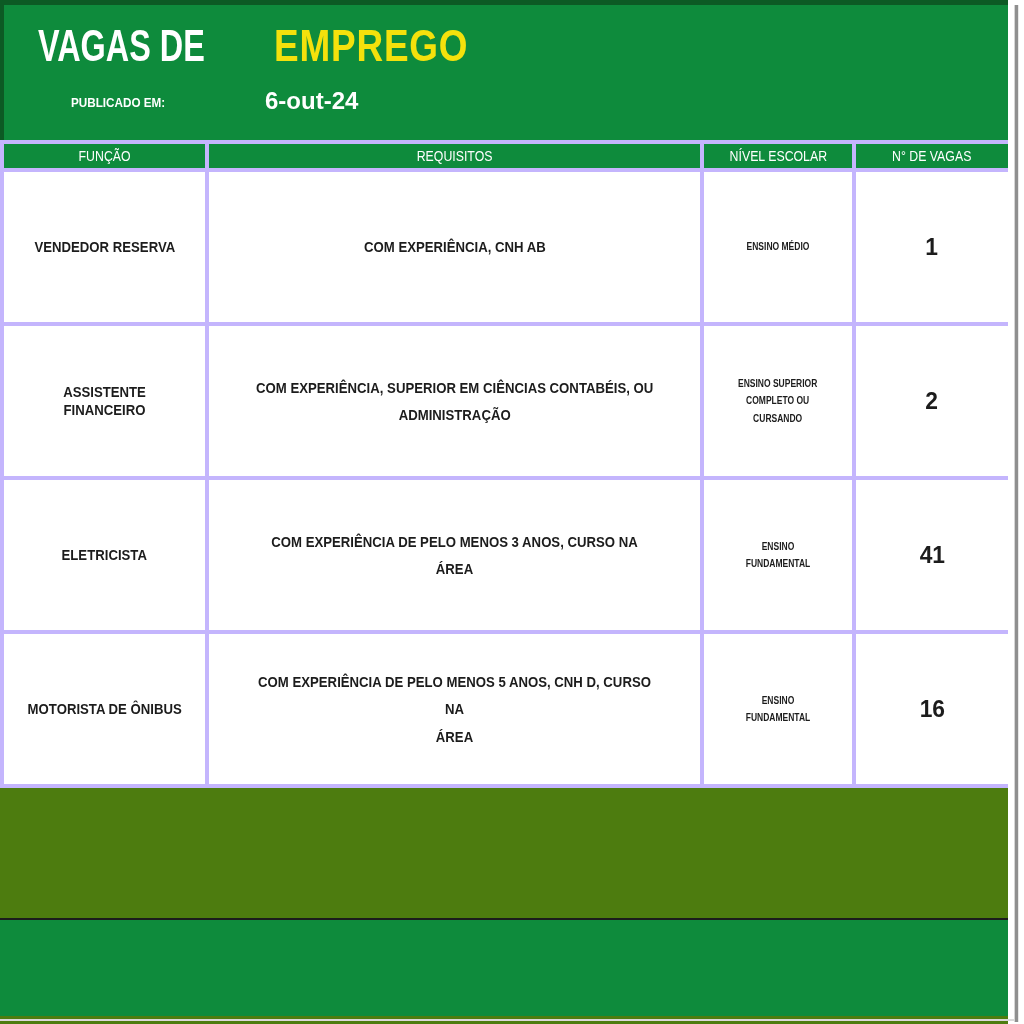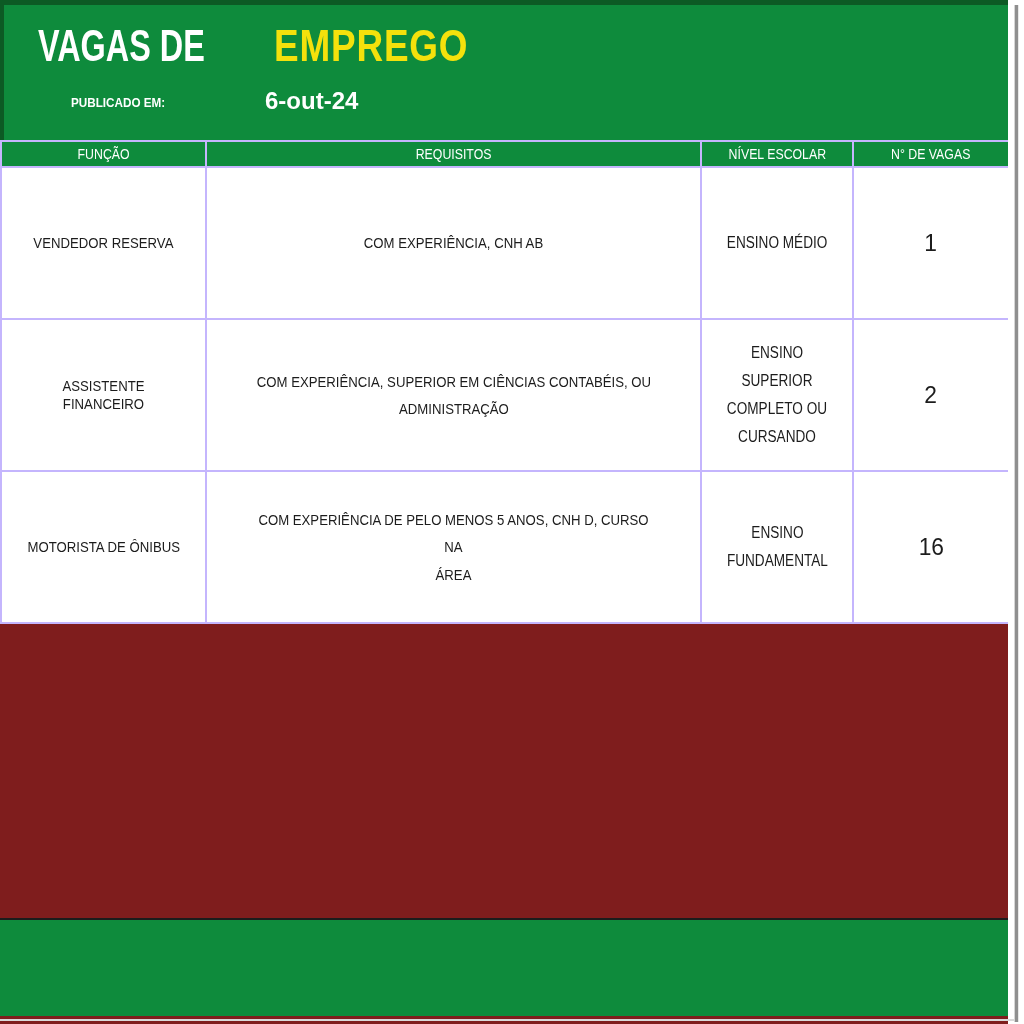--- a/index.html
+++ b/index.html
@@ -1,20 +1,20 @@
 <!DOCTYPE html>
 <html><head>
 <meta charset="utf-8">
 <style>
   html, body { margin: 0; padding: 0; }
   .canvas {
     position: relative;
     width: 1024px;
     height: 1024px;
-    background: #7f1d1d;
+    background: #4d7c0f;
     overflow: hidden;
     font-family: "Liberation Sans", sans-serif;
     color: #1c1c1c;
   }
 
   
   .banner {
     position: absolute;
     left: 0; top: 0;
     width: 1012px; height: 140px;
@@ -73,45 +73,45 @@
     width: 1008px;
     border-collapse: collapse;
     table-layout: fixed;
   }
   table.jobs col.c1 { width: 205px; }
   table.jobs col.c2 { width: 495px; }
   table.jobs col.c3 { width: 152px; }
   table.jobs col.c4 { width: 156px; }
 
   table.jobs th, table.jobs td {
-    border: 2px solid #c4b5fd;
+    border: 4px solid #c4b5fd;
     text-align: center;
     vertical-align: middle;
     padding: 0 8px;
     overflow: hidden;
   }
   table.jobs th {
     background: #0e8b3c;
     color: #ffffff;
     height: 24px;
     font-size: 14.5px;
     font-weight: normal;
   }
-  table.jobs td { height: 150px; background: #ffffff; }
+  table.jobs td { height: 150px; background: #ffffff; font-weight: bold; }
 
   
   .cx {
     display: inline-block;
     transform: scaleX(0.85);
     transform-origin: center center;
     white-space: pre-line;
   }
   td.cell-funcao   { font-size: 15.5px; }
   td.cell-req      { font-size: 15.5px; line-height: 1.75; }
-  td.cell-nivel    { font-size: 16px; line-height: 1.75; }
+  td.cell-nivel    { font-size: 10px; line-height: 1.75; }
   td.cell-vagas    { font-size: 24px; }
   td.cell-vagas .cx { transform: scaleX(0.95); }
 
   
   .footer-band {
     position: absolute;
     left: 0; top: 918px;
     width: 1013px; height: 98px;
     background: #0e8b3c;
     border-top: 2px solid #1c1c1c;
@@ -178,20 +178,27 @@
       <tr>
         <td class="cell-funcao"><span class="cx">ASSISTENTE FINANCEIRO</span></td>
         <td class="cell-req"><span class="cx">COM EXPERIÊNCIA, SUPERIOR EM CIÊNCIAS CONTABÉIS, OU
 ADMINISTRAÇÃO</span></td>
         <td class="cell-nivel"><span class="cx">ENSINO SUPERIOR
 COMPLETO OU
 CURSANDO</span></td>
         <td class="cell-vagas"><span class="cx">2</span></td>
       </tr>
       <tr>
+        <td class="cell-funcao"><span class="cx">ELETRICISTA</span></td>
+        <td class="cell-req"><span class="cx">COM EXPERIÊNCIA DE PELO MENOS 3 ANOS, CURSO NA ÁREA</span></td>
+        <td class="cell-nivel"><span class="cx">ENSINO
+FUNDAMENTAL</span></td>
+        <td class="cell-vagas"><span class="cx">41</span></td>
+      </tr>
+      <tr>
         <td class="cell-funcao"><span class="cx">MOTORISTA DE ÔNIBUS</span></td>
         <td class="cell-req"><span class="cx">COM EXPERIÊNCIA DE PELO MENOS 5 ANOS,  CNH D, CURSO NA
 ÁREA</span></td>
         <td class="cell-nivel"><span class="cx">ENSINO
 FUNDAMENTAL</span></td>
         <td class="cell-vagas"><span class="cx">16</span></td>
       </tr>
     </tbody>
   </table>
 

